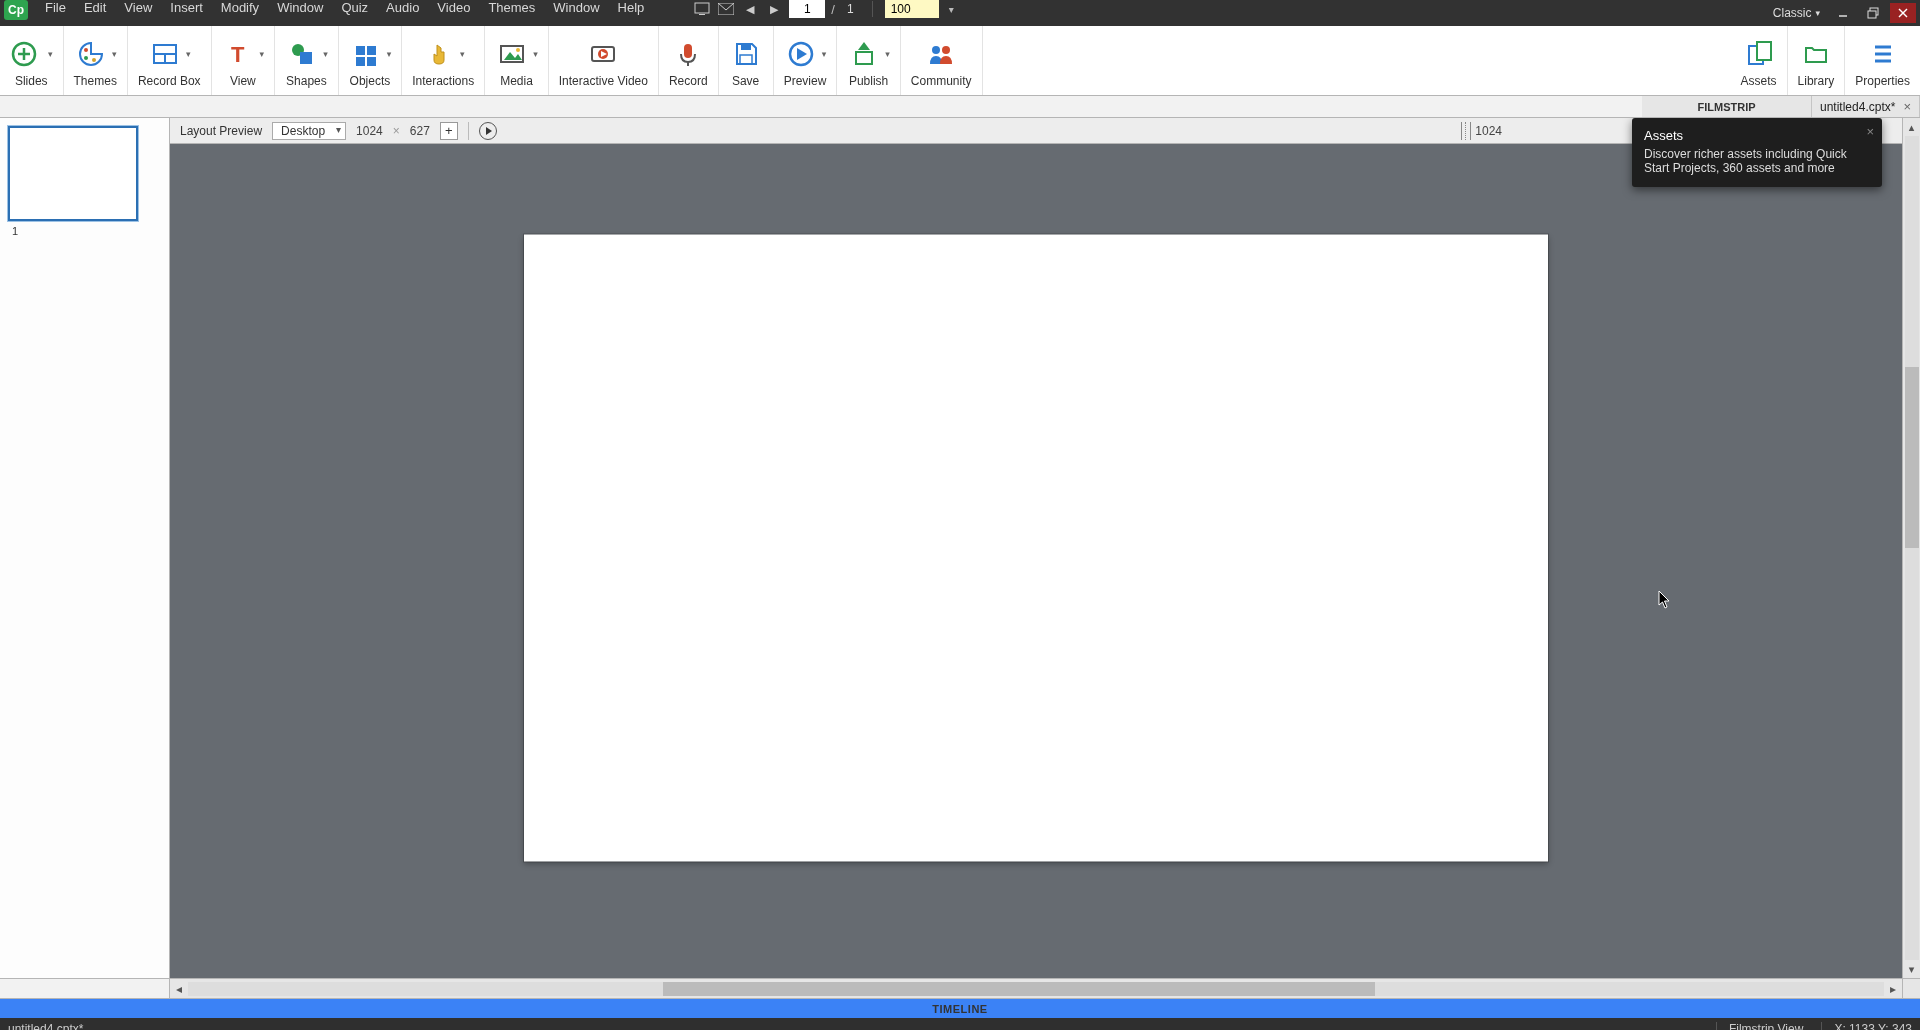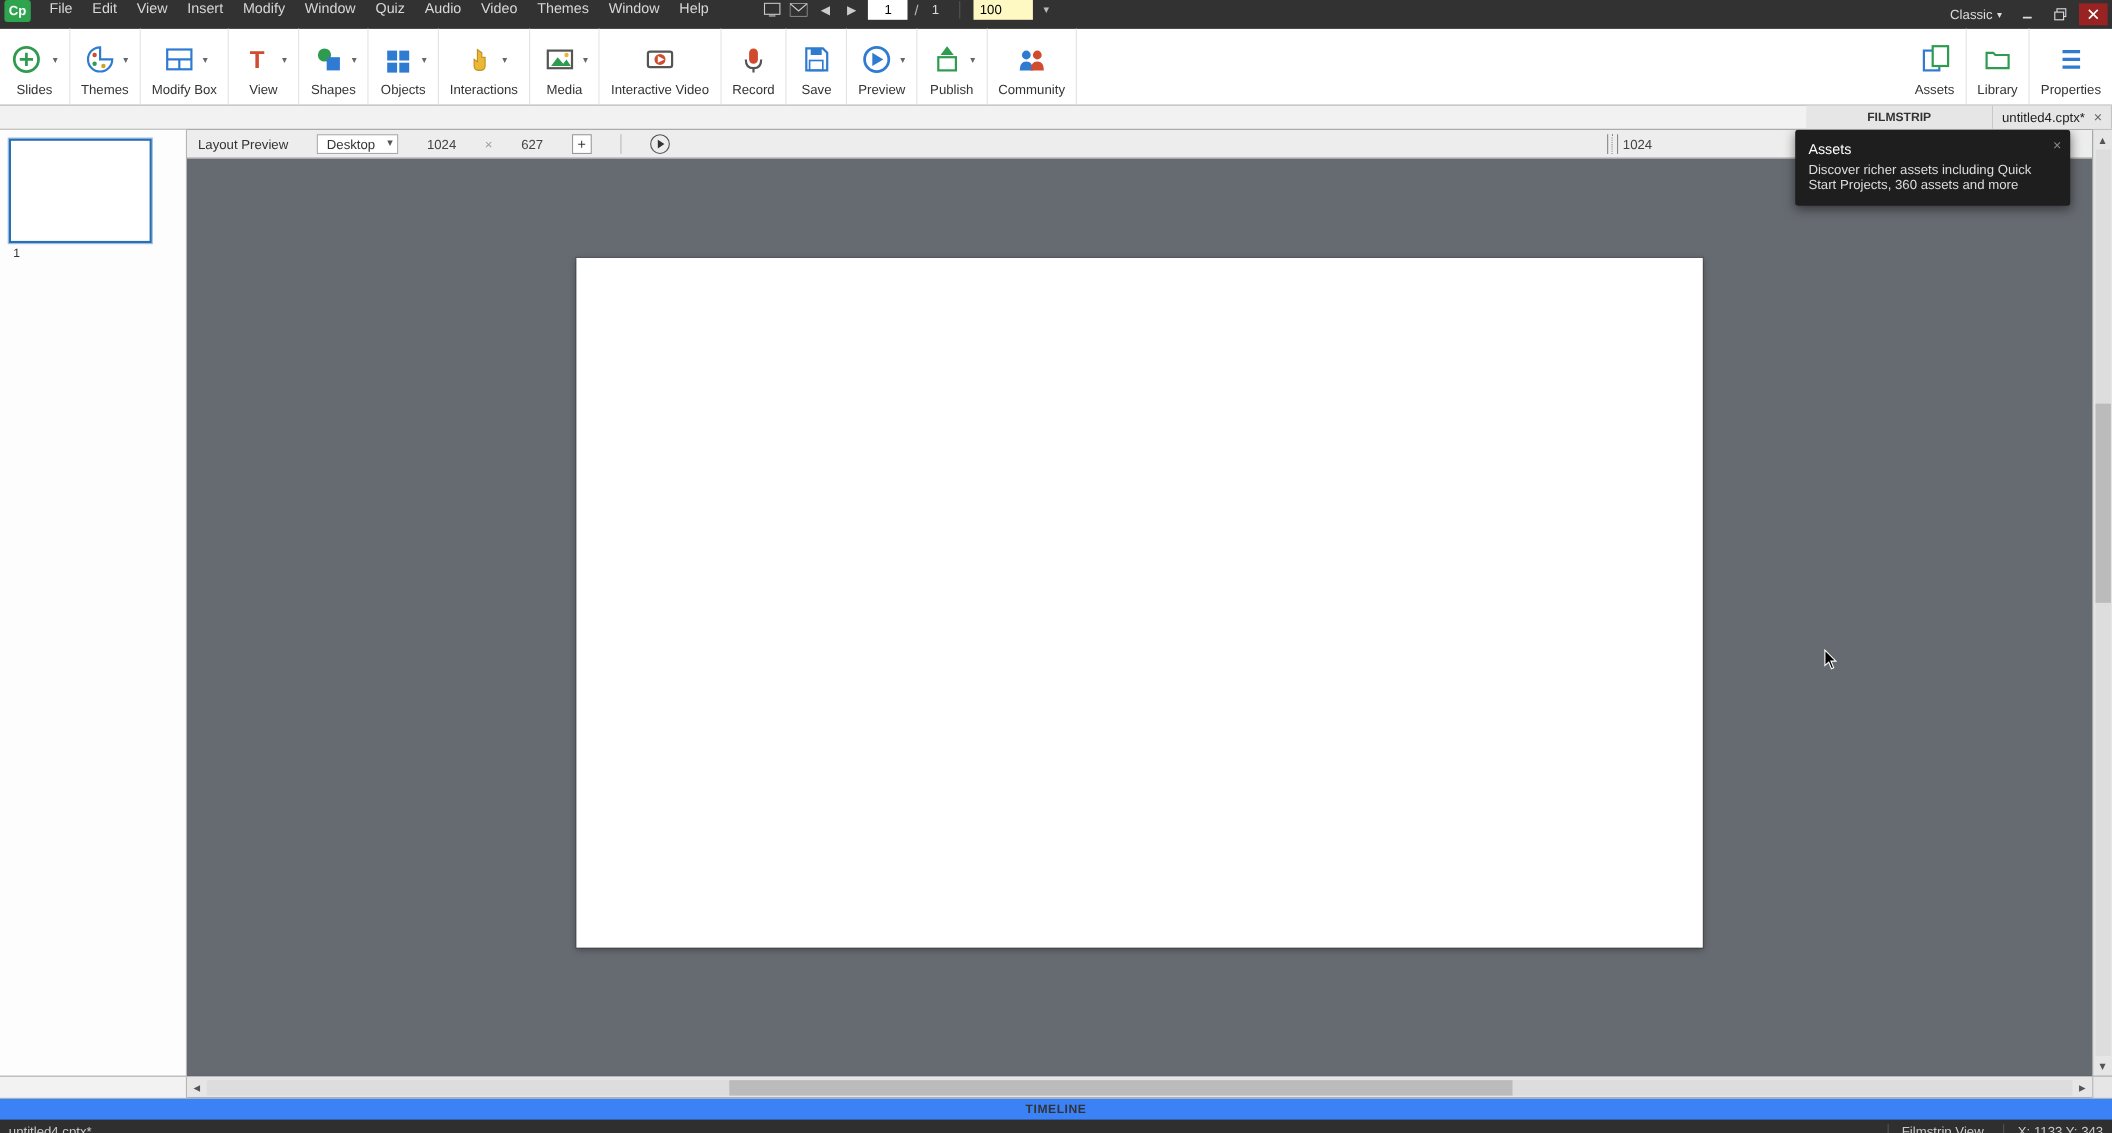--- a/index.html
+++ b/index.html
@@ -177,21 +177,21 @@
 }
 .stage-toolbar {
   height: 26px;
   background: #ededed;
   border-bottom: 1px solid #b5b5b5;
   display: flex;
   align-items: center;
   padding: 0 10px;
   font-size: 12px;
   color: #333;
-  gap: 26px;
+  gap: 10px;
   position: relative;
 }
 .stage-toolbar .device-select {
   border: 1px solid #aaa;
   background: #fff;
   padding: 1px 20px 1px 8px;
   font-size: 12px;
   position: relative;
 }
 .stage-toolbar .device-select::after {
@@ -463,21 +463,21 @@
     <div class="icon-wrap">
       <span class="ic">
         <svg width="32" height="32">
             <rect x="5" y="7" width="22" height="18" fill="none" stroke="#2e7bd1" stroke-width="2"></rect>
             <line x1="5" y1="16" x2="27" y2="16" stroke="#2e7bd1" stroke-width="2"></line>
             <line x1="16" y1="16" x2="16" y2="25" stroke="#2e7bd1" stroke-width="2"></line>
           </svg>
       </span>
         <span class="dd">▾</span>
     </div>
-    <div class="lbl">Modify Box</div>
+    <div class="lbl">Record Box</div>
   </div>
   <div class="ribbon-group">
     <div class="icon-wrap">
       <span class="ic">
         <svg width="32" height="32">
             <text x="8" y="24" font-size="22" font-family="serif" fill="#d14b2e" font-weight="bold">T</text>
           </svg>
       </span>
         <span class="dd">▾</span>
     </div>

